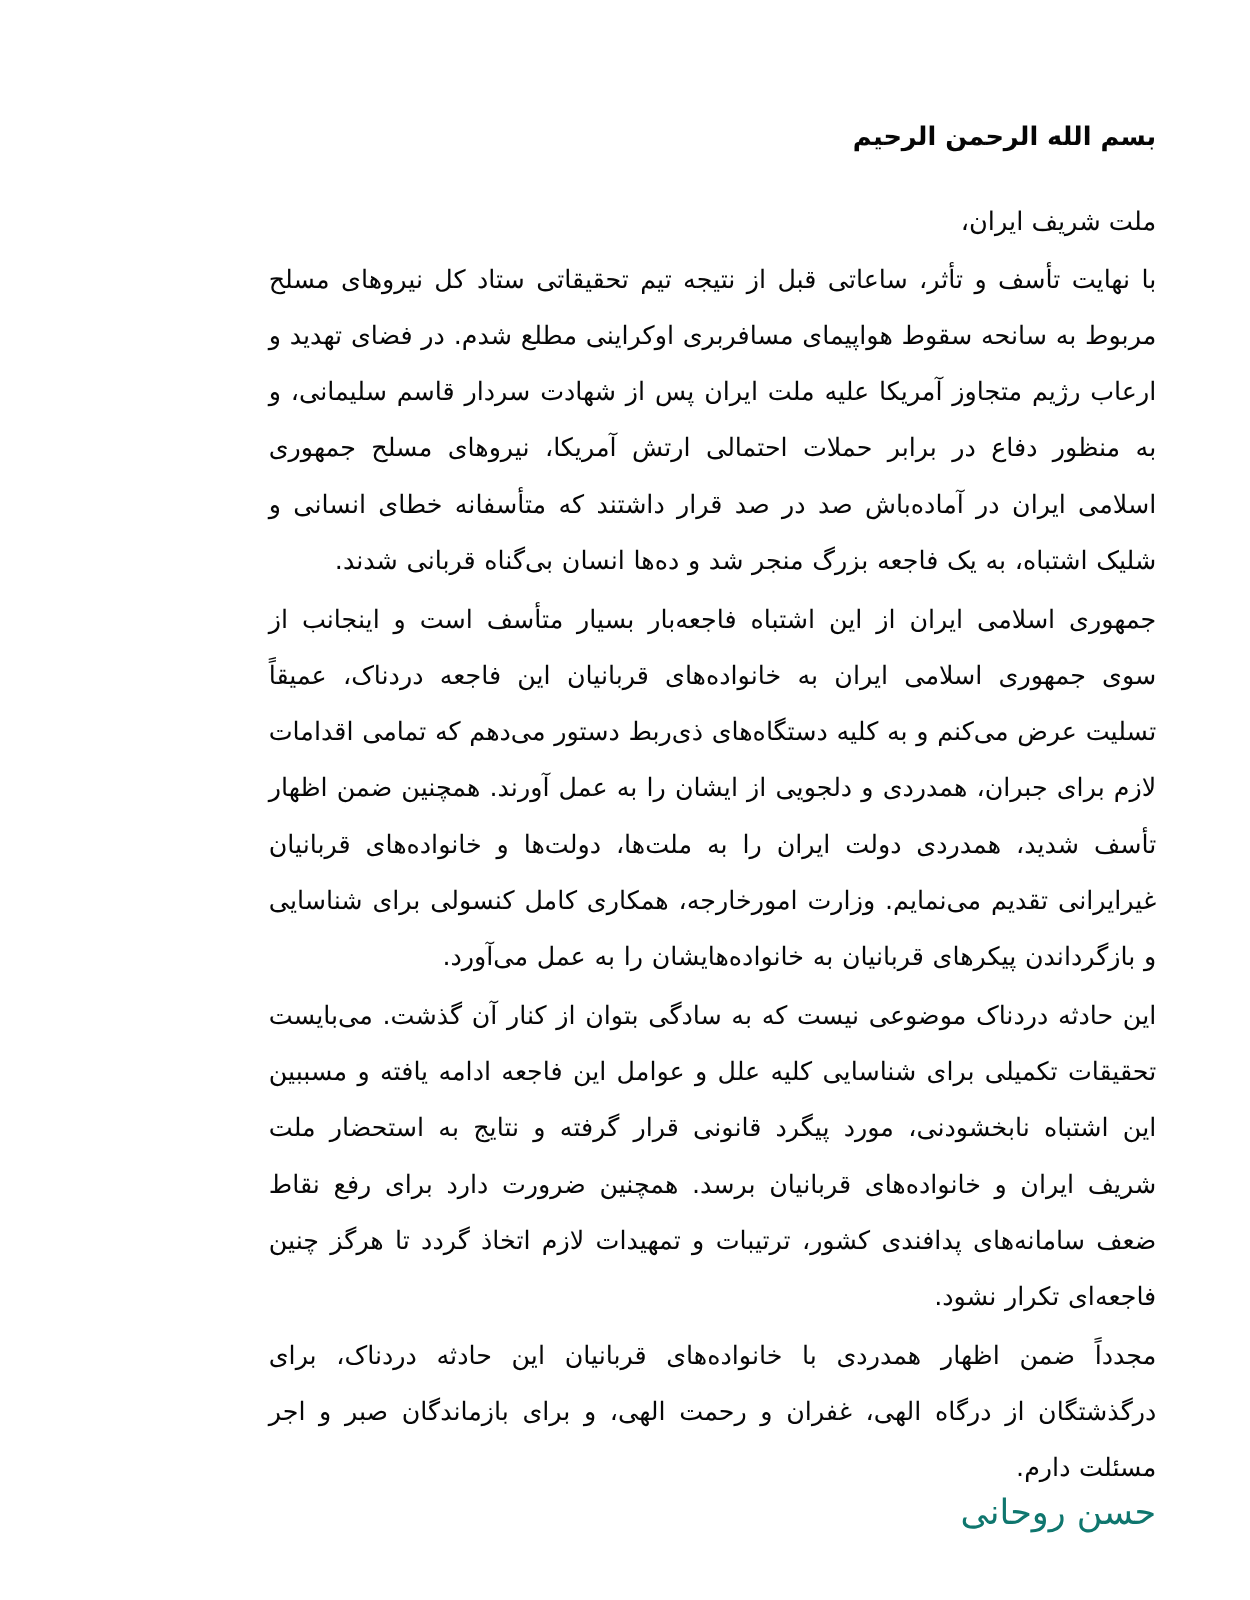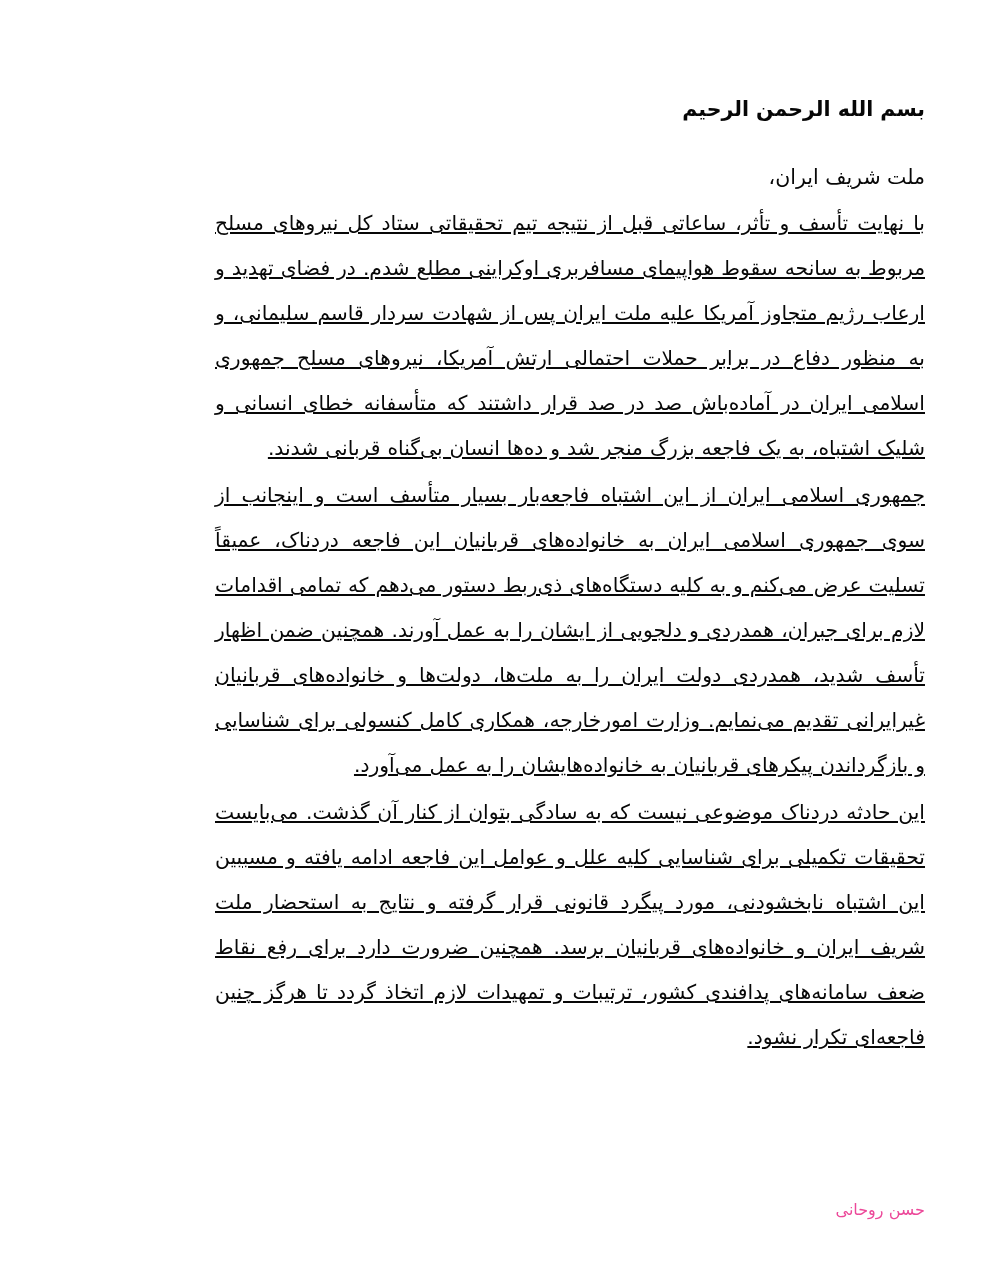--- a/index.html
+++ b/index.html
@@ -60,53 +60,53 @@
   }
   .body-copy p {
     margin: 0 0 2px 0;
     font-size: 20.3px;
     font-weight: 400;
     line-height: 45px;
     color: #070707;
     text-align: justify;
     text-align-last: right;
     word-spacing: 0.5px;
-    text-decoration: underline;
   }
 
   
   .signature {
     position: absolute;
     right: 75px;
     bottom: 48px;
     text-align: right;
     direction: rtl;
   }
   .signature .sig-line {
-    font-size: 16px;
+    font-size: 28px;
     font-weight: 400;
     line-height: 45px;
-    color: #ec4899;
+    color: #0f766e;
     white-space: nowrap;
   }
 </style>
 </head>
 <body>
 
 <div class="page">
 
   <div class="invocation">
     <div class="line">بسم الله الرحمن الرحیم</div>
   </div>
 
   <div class="salutation">ملت شریف ایران،</div>
 
   <div class="body-copy">
     <p>با نهایت تأسف و تأثر، ساعاتی قبل از نتیجه تیم تحقیقاتی ستاد کل نیروهای مسلح مربوط به سانحه سقوط هواپیمای مسافربری اوکراینی مطلع شدم. در فضای تهدید و ارعاب رژیم متجاوز آمریکا علیه ملت ایران پس از شهادت سردار قاسم سلیمانی، و به منظور دفاع در برابر حملات احتمالی ارتش آمریکا، نیروهای مسلح جمهوری اسلامی ایران در آماده‌باش صد در صد قرار داشتند که متأسفانه خطای انسانی و شلیک اشتباه، به یک فاجعه بزرگ منجر شد و ده‌ها انسان بی‌گناه قربانی شدند.</p>
     <p>جمهوری اسلامی ایران از این اشتباه فاجعه‌بار بسیار متأسف است و اینجانب از سوی جمهوری اسلامی ایران به خانواده‌های قربانیان این فاجعه دردناک، عمیقاً تسلیت عرض می‌کنم و به کلیه دستگاه‌های ذی‌ربط دستور می‌دهم که تمامی اقدامات لازم برای جبران، همدردی و دلجویی از ایشان را به عمل آورند. همچنین ضمن اظهار تأسف شدید، همدردی دولت ایران را به ملت‌ها، دولت‌ها و خانواده‌های قربانیان غیرایرانی تقدیم می‌نمایم. وزارت امورخارجه، همکاری کامل کنسولی برای شناسایی و بازگرداندن پیکرهای قربانیان به خانواده‌هایشان را به عمل می‌آورد.</p>
     <p>این حادثه دردناک موضوعی نیست که به سادگی بتوان از کنار آن گذشت. می‌بایست تحقیقات تکمیلی برای شناسایی کلیه علل و عوامل این فاجعه ادامه یافته و مسببین این اشتباه نابخشودنی، مورد پیگرد قانونی قرار گرفته و نتایج به استحضار ملت شریف ایران و خانواده‌های قربانیان برسد. همچنین ضرورت دارد برای رفع نقاط ضعف سامانه‌های پدافندی کشور، ترتیبات و تمهیدات لازم اتخاذ گردد تا هرگز چنین فاجعه‌ای تکرار نشود.</p>
+    <p>مجدداً ضمن اظهار همدردی با خانواده‌های قربانیان این حادثه دردناک، برای درگذشتگان از درگاه الهی، غفران و رحمت الهی، و برای بازماندگان صبر و اجر مسئلت دارم.</p>
   </div>
 
   <div class="signature">
     <div class="sig-line">حسن روحانی</div>
   </div>
 
 </div>
 
 </body></html>

